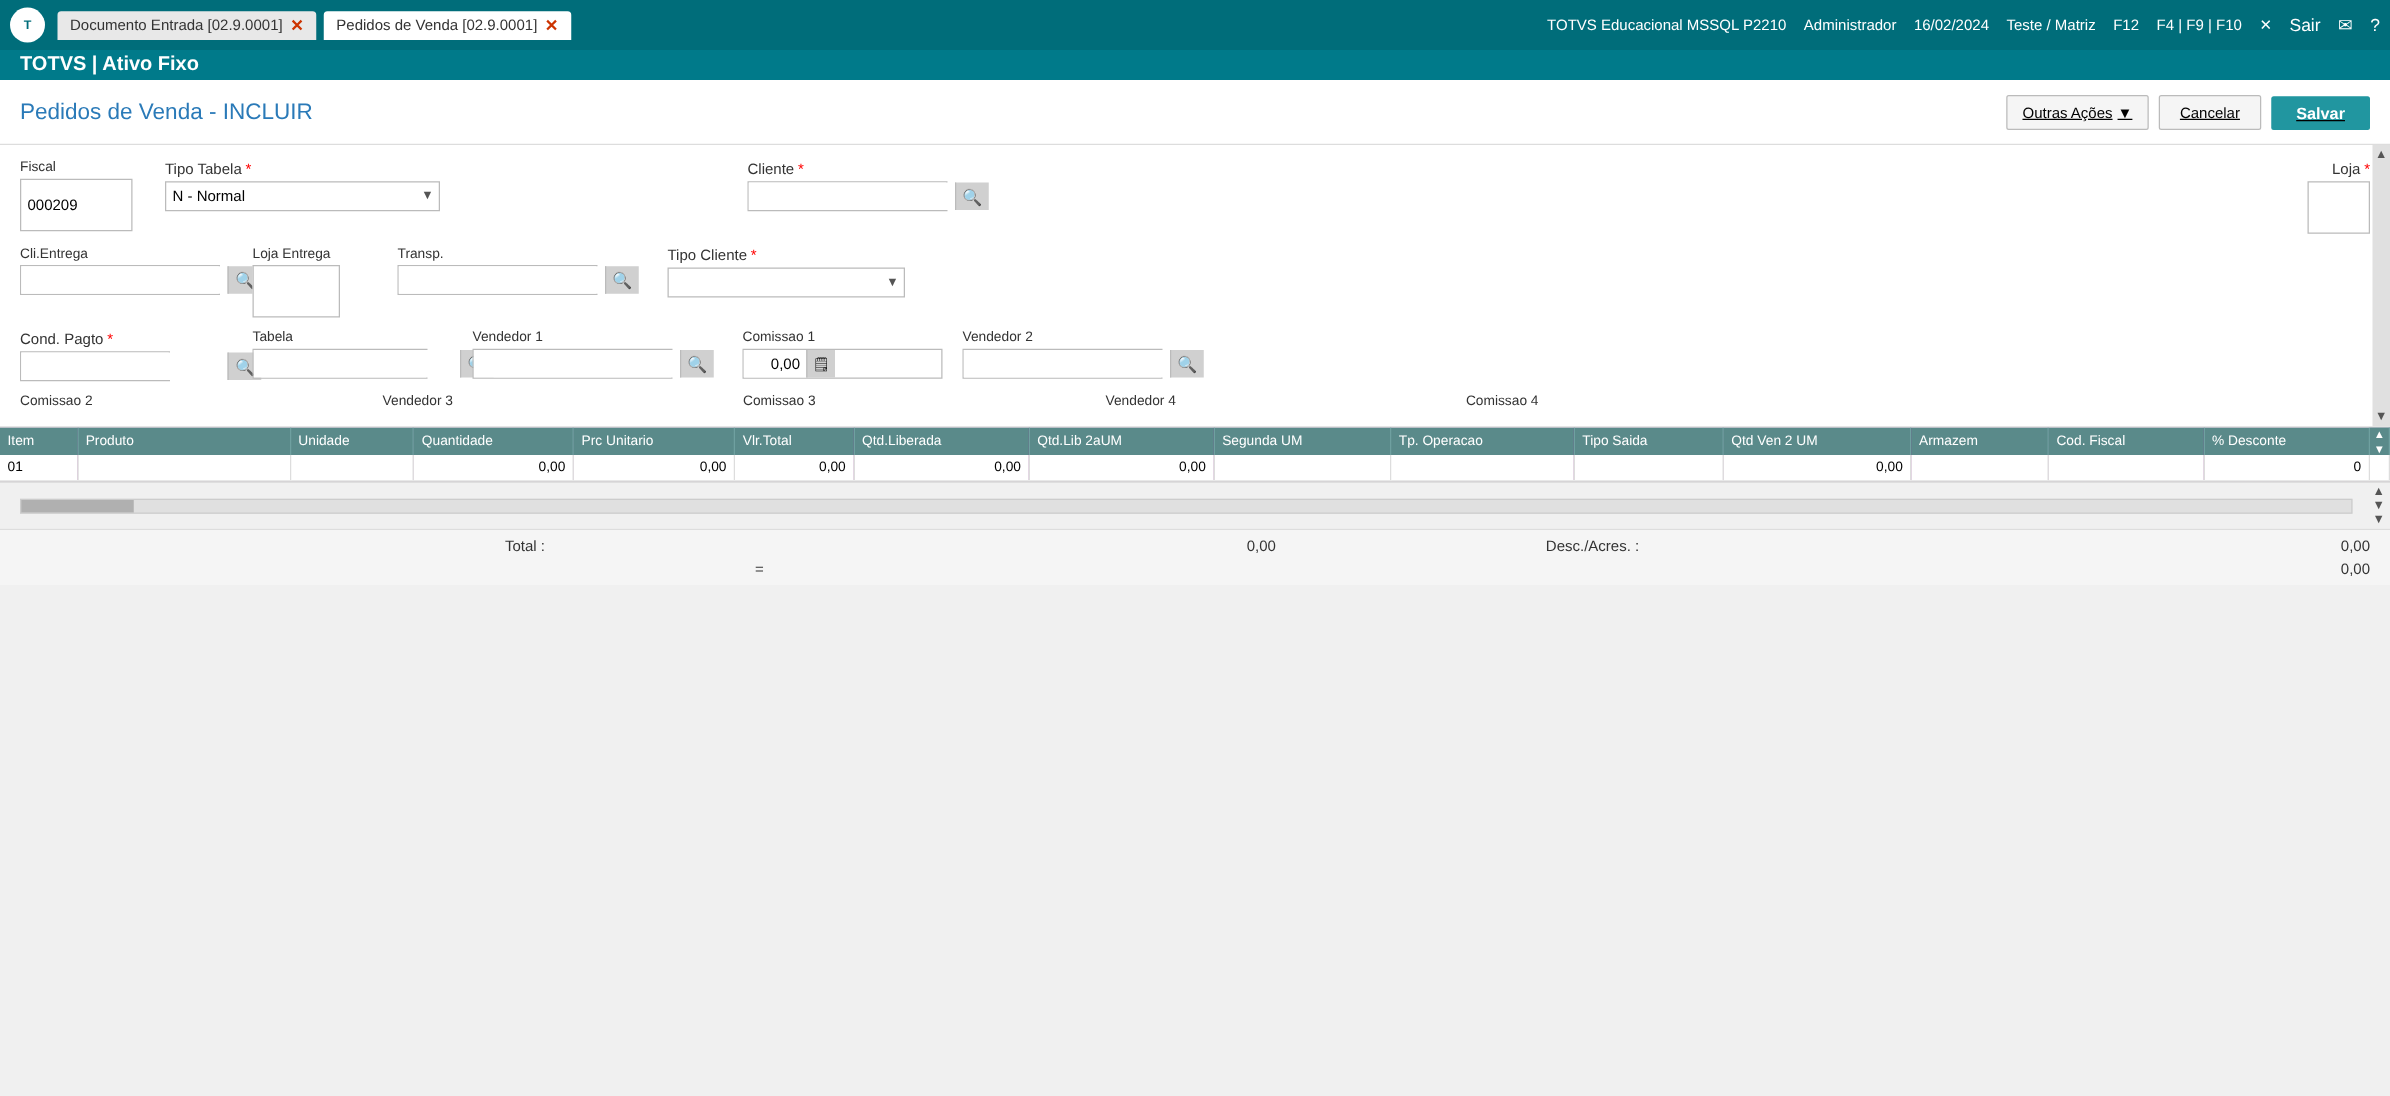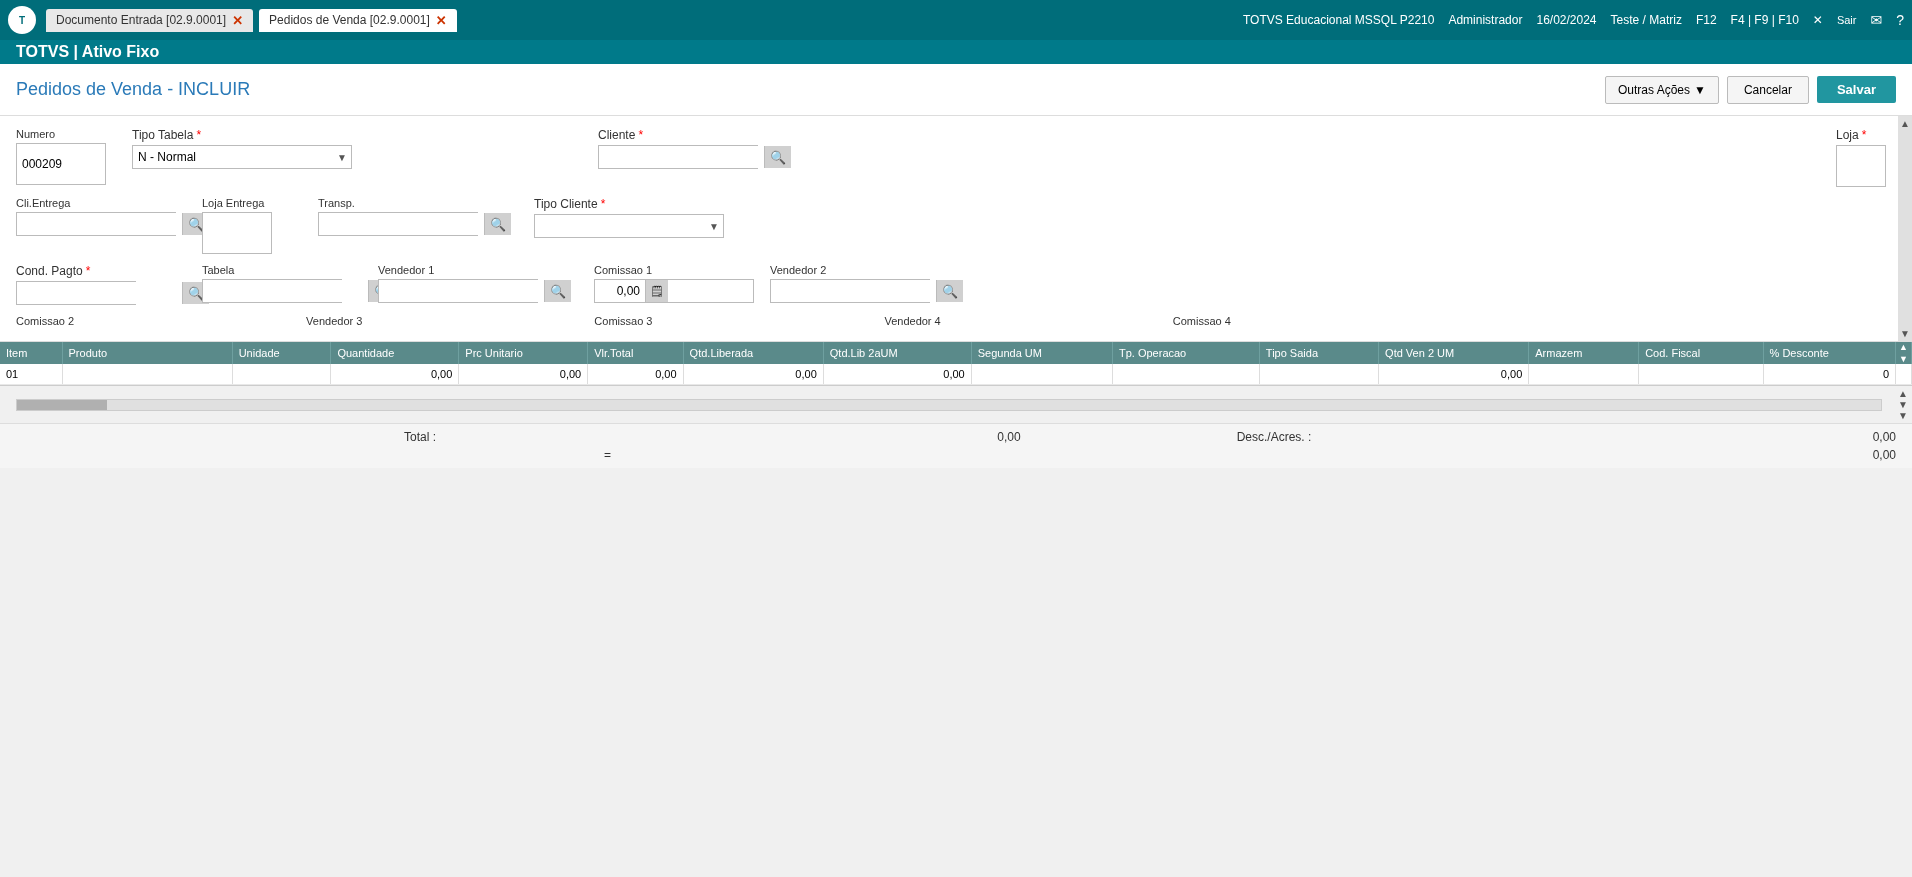--- a/index.html
+++ b/index.html
@@ -22,21 +22,21 @@
       border-radius: 3px 3px 0 0;
       padding: 4px 10px;
       display: flex; align-items: center; gap: 6px;
       font-size: 11px; color: #333; cursor: pointer;
       margin-right: 2px;
     }
     .tab-item.active { background: #fff; }
     .tab-close { color: #cc3300; font-weight: bold; font-size: 13px; cursor: pointer; }
     .top-bar-right { display: flex; align-items: center; gap: 14px; color: #fff; font-size: 11px; }
     .icon-btn { color: #fff; cursor: pointer; font-size: 14px; }
-    .exit-btn { color: #fff; cursor: pointer; font-size: 11px; }
+    .exit-btn { color: #fff; cursor: pointer; font-size: 14px; }
 
     
     .header-bar {
       background: #007a8a;
       height: 24px;
       display: flex;
       align-items: center;
       padding: 0 16px;
       justify-content: space-between;
     }
@@ -44,21 +44,21 @@
 
     
     .page-header {
       background: #fff;
       border-bottom: 1px solid #ddd;
       height: 52px;
       display: flex; align-items: center; justify-content: space-between;
       padding: 0 16px;
     }
     .page-title { font-size: 18px; color: #2a7ab8; font-weight: normal; }
-    .page-actions { display: flex; gap: 8px; align-items: center; }
+    .page-actions { display: flex; gap: 8px; align-items: flex-end; text-decoration: underline; }
     .btn-outras-acoes {
       border: 1px solid #bbb; background: #f5f5f5; padding: 6px 12px;
       cursor: pointer; font-size: 12px; display: flex; align-items: center; gap: 4px;
       border-radius: 2px;
     }
     .btn-cancelar {
       border: 1px solid #bbb; background: #f5f5f5; padding: 6px 16px;
       cursor: pointer; font-size: 12px; border-radius: 2px;
     }
     .btn-salvar {
@@ -208,21 +208,21 @@
     </button>
     <button class="btn-cancelar">Cancelar</button>
     <button class="btn-salvar">Salvar</button>
   </div>
 </div>
 
 <div class="form-area">
 
   <div class="form-row">
     <div class="form-group" style="min-width:100px;">
-      <label>Numero</label>
+      <label>Fiscal</label>
       <input class="form-input" type="text" style="width: 90px;" value="000209">
     </div>
     <div class="form-group" style="min-width:230px;">
       <label>
         <span>Tipo Tabela</span>
         <span class="required"> *</span>
       </label>
       <div class="form-select-wrap" style="width:220px;">
         <select>
           <option>N - Normal</option>
@@ -237,21 +237,21 @@
         <span>Cliente</span>
         <span class="required"> *</span>
       </label>
       <div class="form-input-with-search" style="width:160px;">
         <input type="text" placeholder="" style="">
         <button class="search-btn">
           <span class="search-icon">🔍</span>
         </button>
       </div>
     </div>
-    <div class="form-group" style="min-width:60px; margin-left: 0;">
+    <div class="form-group" style="min-width:60px; margin-left: 0; align-items: flex-end;">
       <label>
         <span>Loja</span>
         <span class="required"> *</span>
       </label>
       <input class="form-input" type="text" style="width: 50px;">
     </div>
   </div>
 
   <div class="form-row">
     <div class="form-group" style="min-width:170px;">

